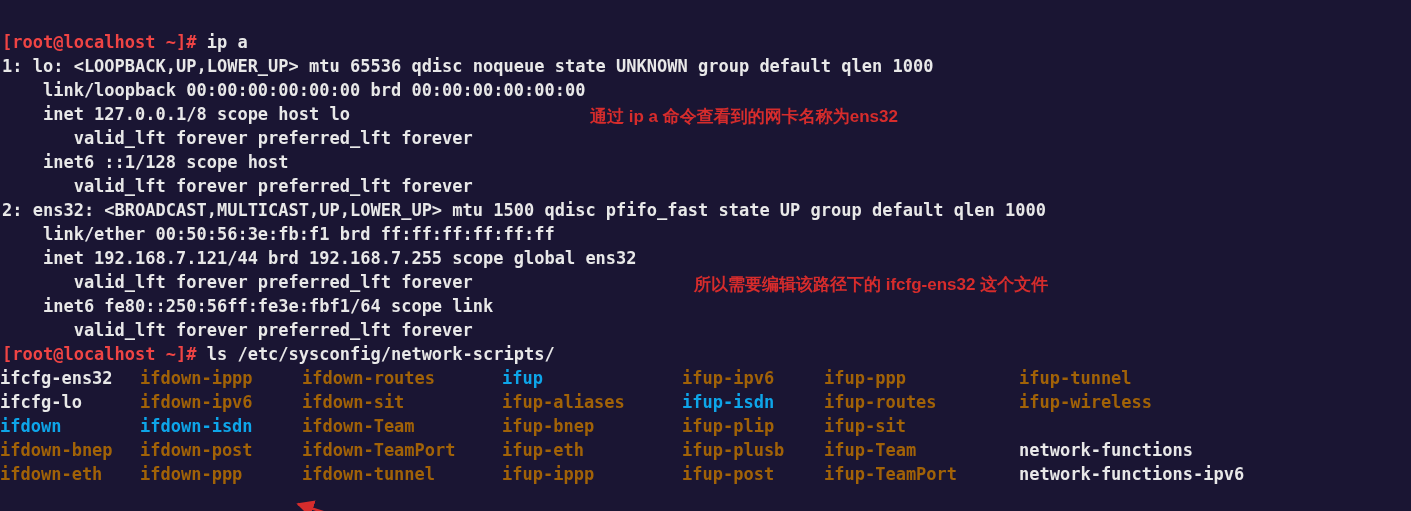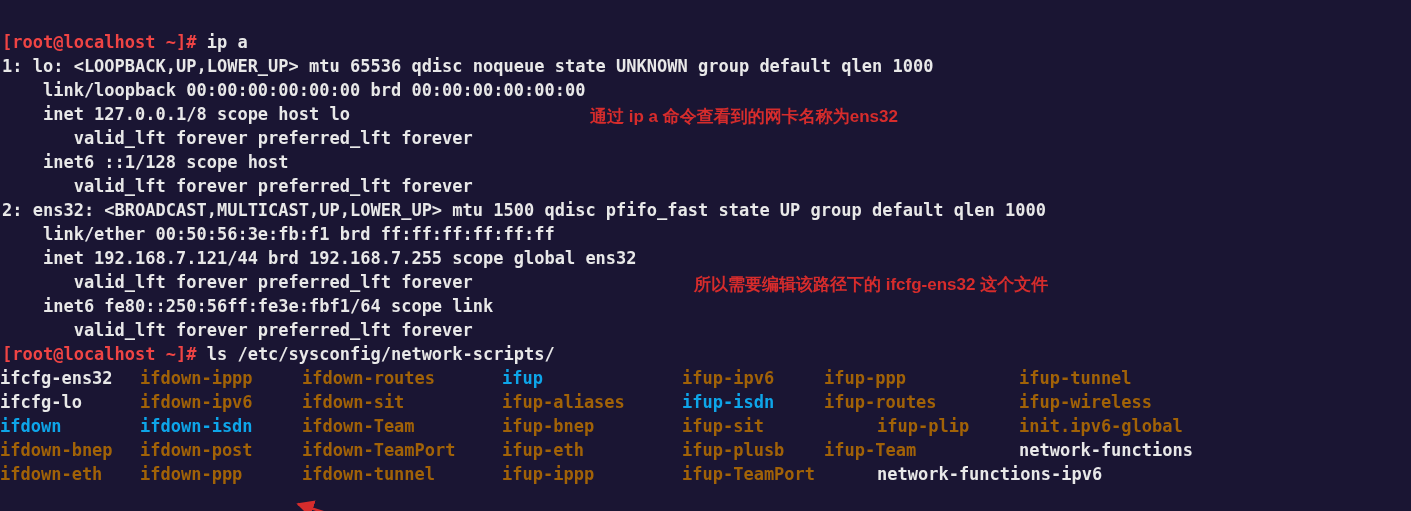--- a/index.html
+++ b/index.html
@@ -84,38 +84,38 @@
       <span class="ls-cell c3 green">ifup-aliases</span>
       <span class="ls-cell c4 cyan">ifup-isdn</span>
       <span class="ls-cell c5 green">ifup-routes</span>
       <span class="ls-cell c6 green">ifup-wireless</span>
     </div>
     <div class="ls-row">
       <span class="ls-cell c0 cyan">ifdown</span>
       <span class="ls-cell c1 cyan">ifdown-isdn</span>
       <span class="ls-cell c2 green">ifdown-Team</span>
       <span class="ls-cell c3 green">ifup-bnep</span>
+      <span class="ls-cell c4 green">ifup-plip</span>
       <span class="ls-cell c5 green">ifup-sit</span>
-      <span class="ls-cell c4 green">ifup-plip</span>
-      <span class="ls-cell c6 green">init.ipv6-global</span>
     </div>
     <div class="ls-row">
       <span class="ls-cell c0 green">ifdown-bnep</span>
       <span class="ls-cell c1 green">ifdown-post</span>
       <span class="ls-cell c2 green">ifdown-TeamPort</span>
       <span class="ls-cell c3 green">ifup-eth</span>
       <span class="ls-cell c4 green">ifup-plusb</span>
       <span class="ls-cell c5 green">ifup-Team</span>
       <span class="ls-cell c6 white">network-functions</span>
     </div>
     <div class="ls-row">
       <span class="ls-cell c0 green">ifdown-eth</span>
       <span class="ls-cell c1 green">ifdown-ppp</span>
       <span class="ls-cell c2 green">ifdown-tunnel</span>
       <span class="ls-cell c3 green">ifup-ippp</span>
+      <span class="ls-cell c4 green">ifup-post</span>
       <span class="ls-cell c5 green">ifup-TeamPort</span>
       <span class="ls-cell c6 white">network-functions-ipv6</span>
     </div>
   </div>
 
 <div class="annot" style="left:590px;top:105px;">通过 ip a 命令查看到的网卡名称为ens32</div>
 <div class="annot" style="left:660px;top:273px;margin-left:34px;">所以需要编辑该路径下的 ifcfg-ens32 这个文件</div>
 
 <svg class="arrow" width="1411" height="511">
   <defs>

